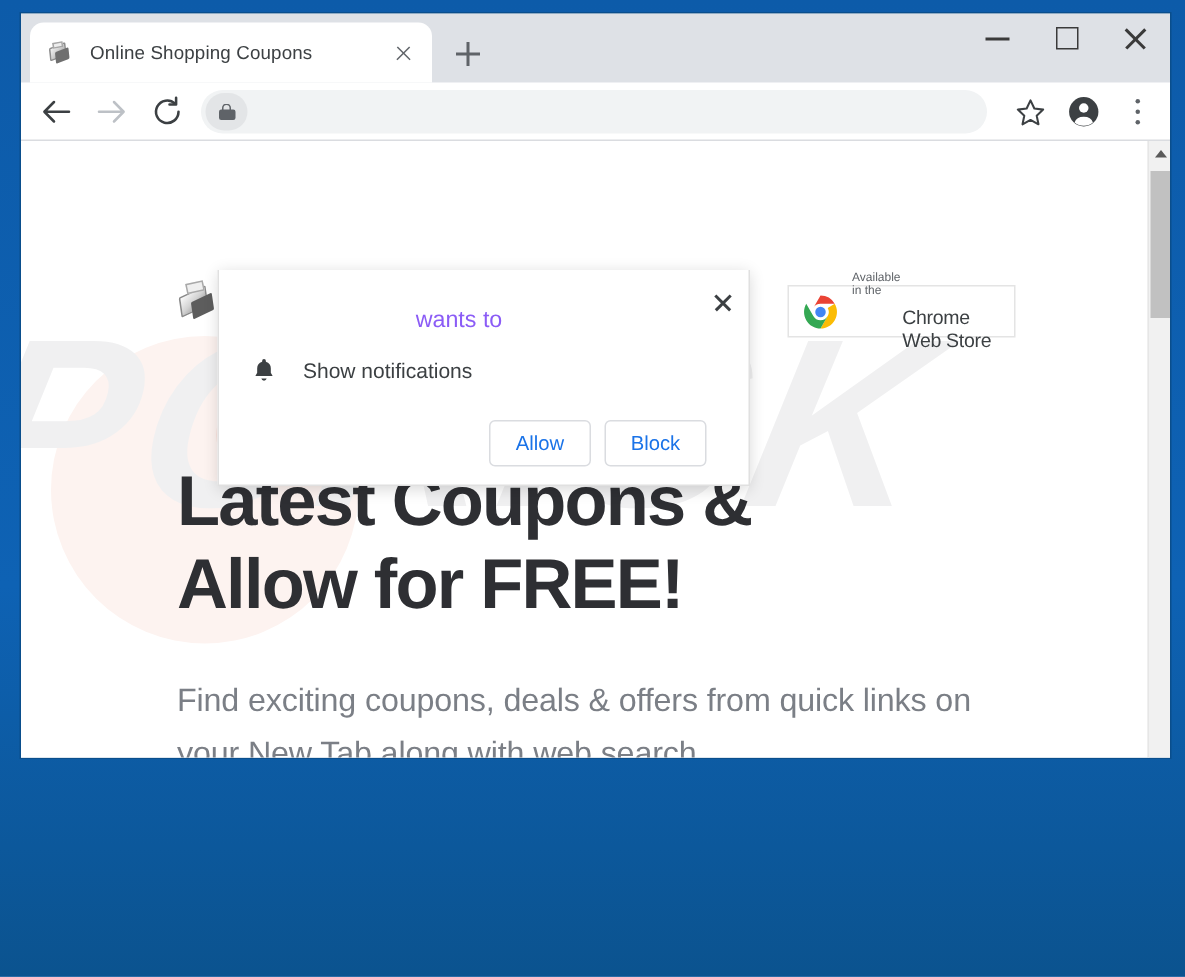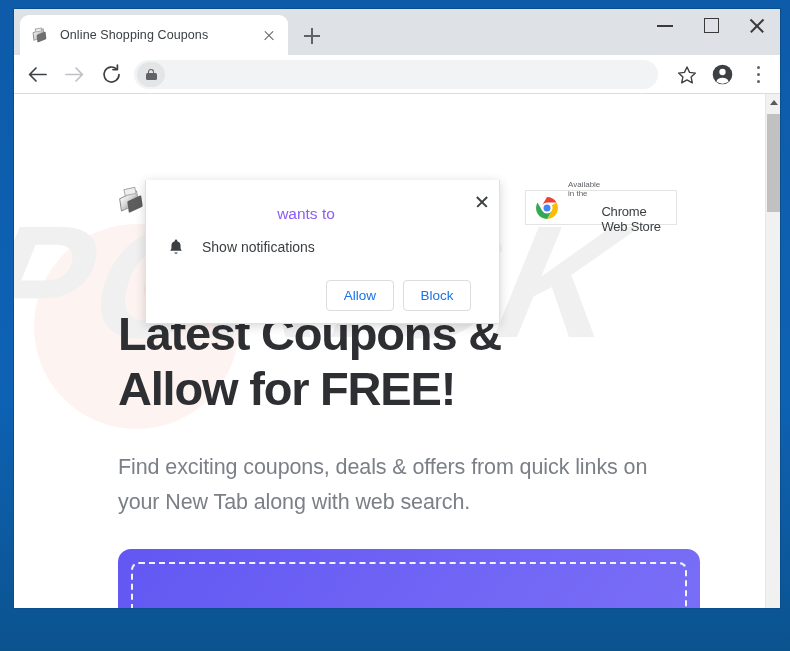--- a/index.html
+++ b/index.html
@@ -16,21 +16,21 @@
   #window-frame {
     position: absolute;
     left: 0; top: 0;
     width: 790px; height: 651px;
     background: linear-gradient(180deg,#0d5ba9 0%,#0e62b4 60%,#0b538f 100%);
   }
 
   #browser-window {
     position: absolute;
     left: 14px; top: 9px;
-    width: 766px; height: 599px;
+    width: 766px; height: 496px;
     background: #dee1e6;
     overflow: hidden;
     box-shadow: 0 0 0 1px #0a4e8c;
   }
 
   
   #tab-strip {
     position: absolute;
     left: 0; top: 0;
     width: 766px; height: 46px;

